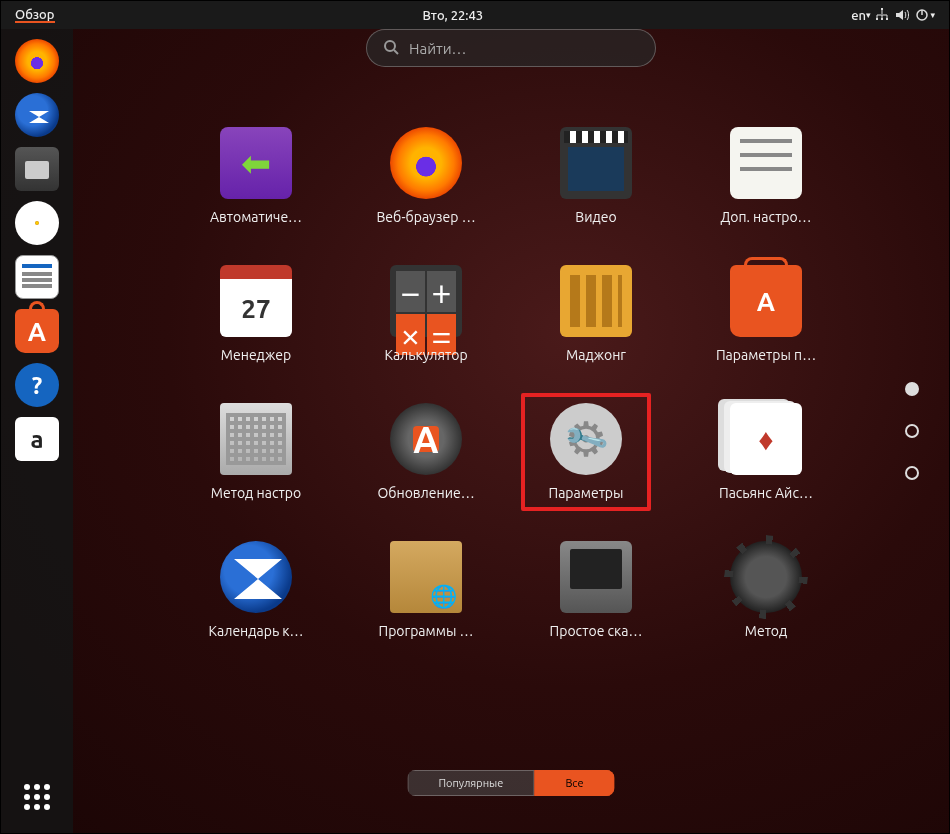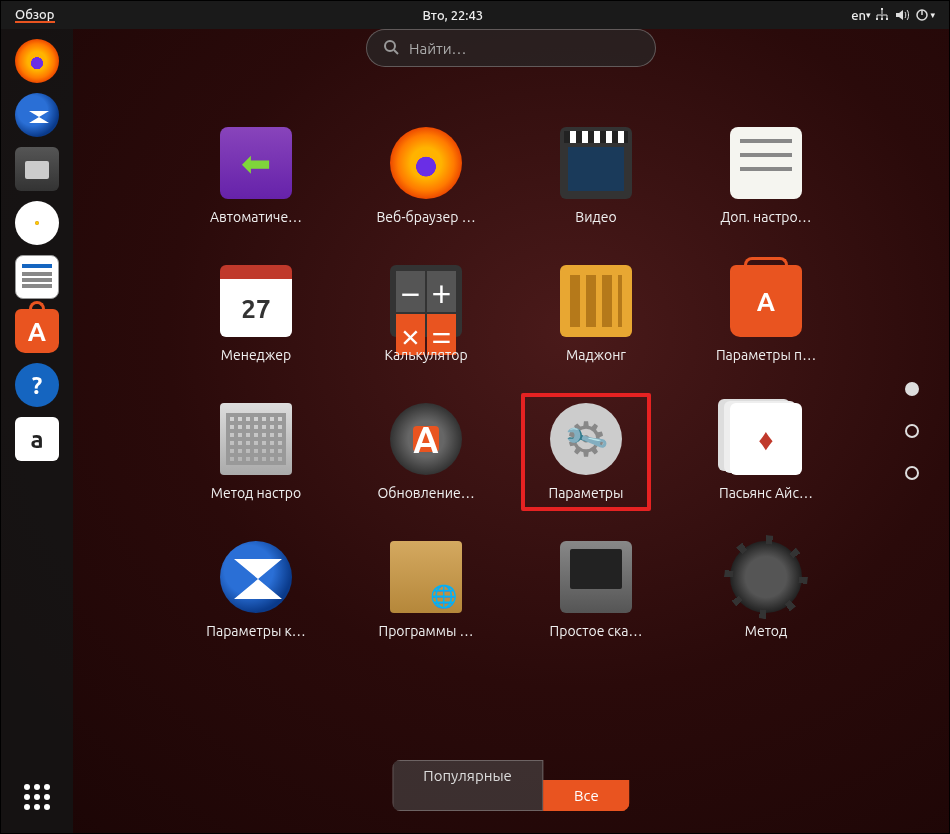--- a/index.html
+++ b/index.html
@@ -109,33 +109,33 @@
     transform: translateY(-50%);
     display: flex; flex-direction: column; gap: 28px;
   }
   .page-dot {
     width: 14px; height: 14px; border: 2px solid #ddd; border-radius: 50%;
     cursor: pointer;
   }
   .page-dot.active { background: #ddd; }
 
   .bottom-tabs {
-    position: absolute; bottom: 22px; left: 50%; transform: translateX(-50%);
+    position: absolute; bottom: 37px; left: 50%; transform: translateX(-50%);
     display: flex;
     border-radius: 8px; overflow: hidden;
-    font-size: 15px;
+    font-size: 11px;
   }
   .tab {
     padding: 6px 30px;
     background: rgba(80,80,80,0.55);
     border: 1px solid rgba(255,255,255,0.25);
     cursor: pointer;
     color: #ddd;
   }
-  .tab.active { background: #e95420; color: #ffffff; border-color: #e95420; margin-top: 20px; }
+  .tab.active { background: #e95420; color: #000000; border-color: #e95420; }
 
   
   .ic-firefox { background: radial-gradient(circle at 50% 55%, #6a2ee6 18%, transparent 19%), radial-gradient(circle at 50% 50%, #ffb300 30%, #ff7a00 55%, #e63b00 75%); border-radius: 50%; }
   .ic-thunderbird { background: radial-gradient(circle at 40% 40%, #2a6fd6 40%, #0a3a8a 70%); border-radius: 50%; position: relative; }
   .ic-thunderbird::after { content:""; position:absolute; inset:18px 10px 14px 14px; background:#fff; clip-path: polygon(0 0,100% 0,50% 50%,100% 100%,0 100%,50% 50%); }
   .ic-files { background: linear-gradient(#555,#333); border-radius:6px; position:relative; }
   .ic-files::after { content:""; position:absolute; left:10px; right:10px; top:14px; height:18px; background:#ccc; border-radius:2px; }
   .ic-rhythmbox { background:#fff; border-radius:50%; position:relative; }
   .ic-rhythmbox::after { content:""; position:absolute; inset:20px; background:radial-gradient(circle,#ffcc00 40%,#cc8800 70%); border-radius:50%; }
   .ic-writer { background:#fff; border:1px solid #999; position:relative; }
@@ -314,21 +314,21 @@
       <div class="app-cell highlighted">
         <div class="app-icon ic-settings"></div>
         <div class="app-label">Параметры</div>
       </div>
       <div class="app-cell">
         <div class="app-icon ic-solitaire"></div>
         <div class="app-label">Пасьянс Айс…</div>
       </div>
       <div class="app-cell">
         <div class="app-icon ic-thunderbird"></div>
-        <div class="app-label">Параметры к…</div>
+        <div class="app-label">Календарь к…</div>
       </div>
       <div class="app-cell">
         <div class="app-icon ic-package"></div>
         <div class="app-label">Программы …</div>
       </div>
       <div class="app-cell">
         <div class="app-icon ic-scanner"></div>
         <div class="app-label">Простое ска…</div>
       </div>
       <div class="app-cell">

